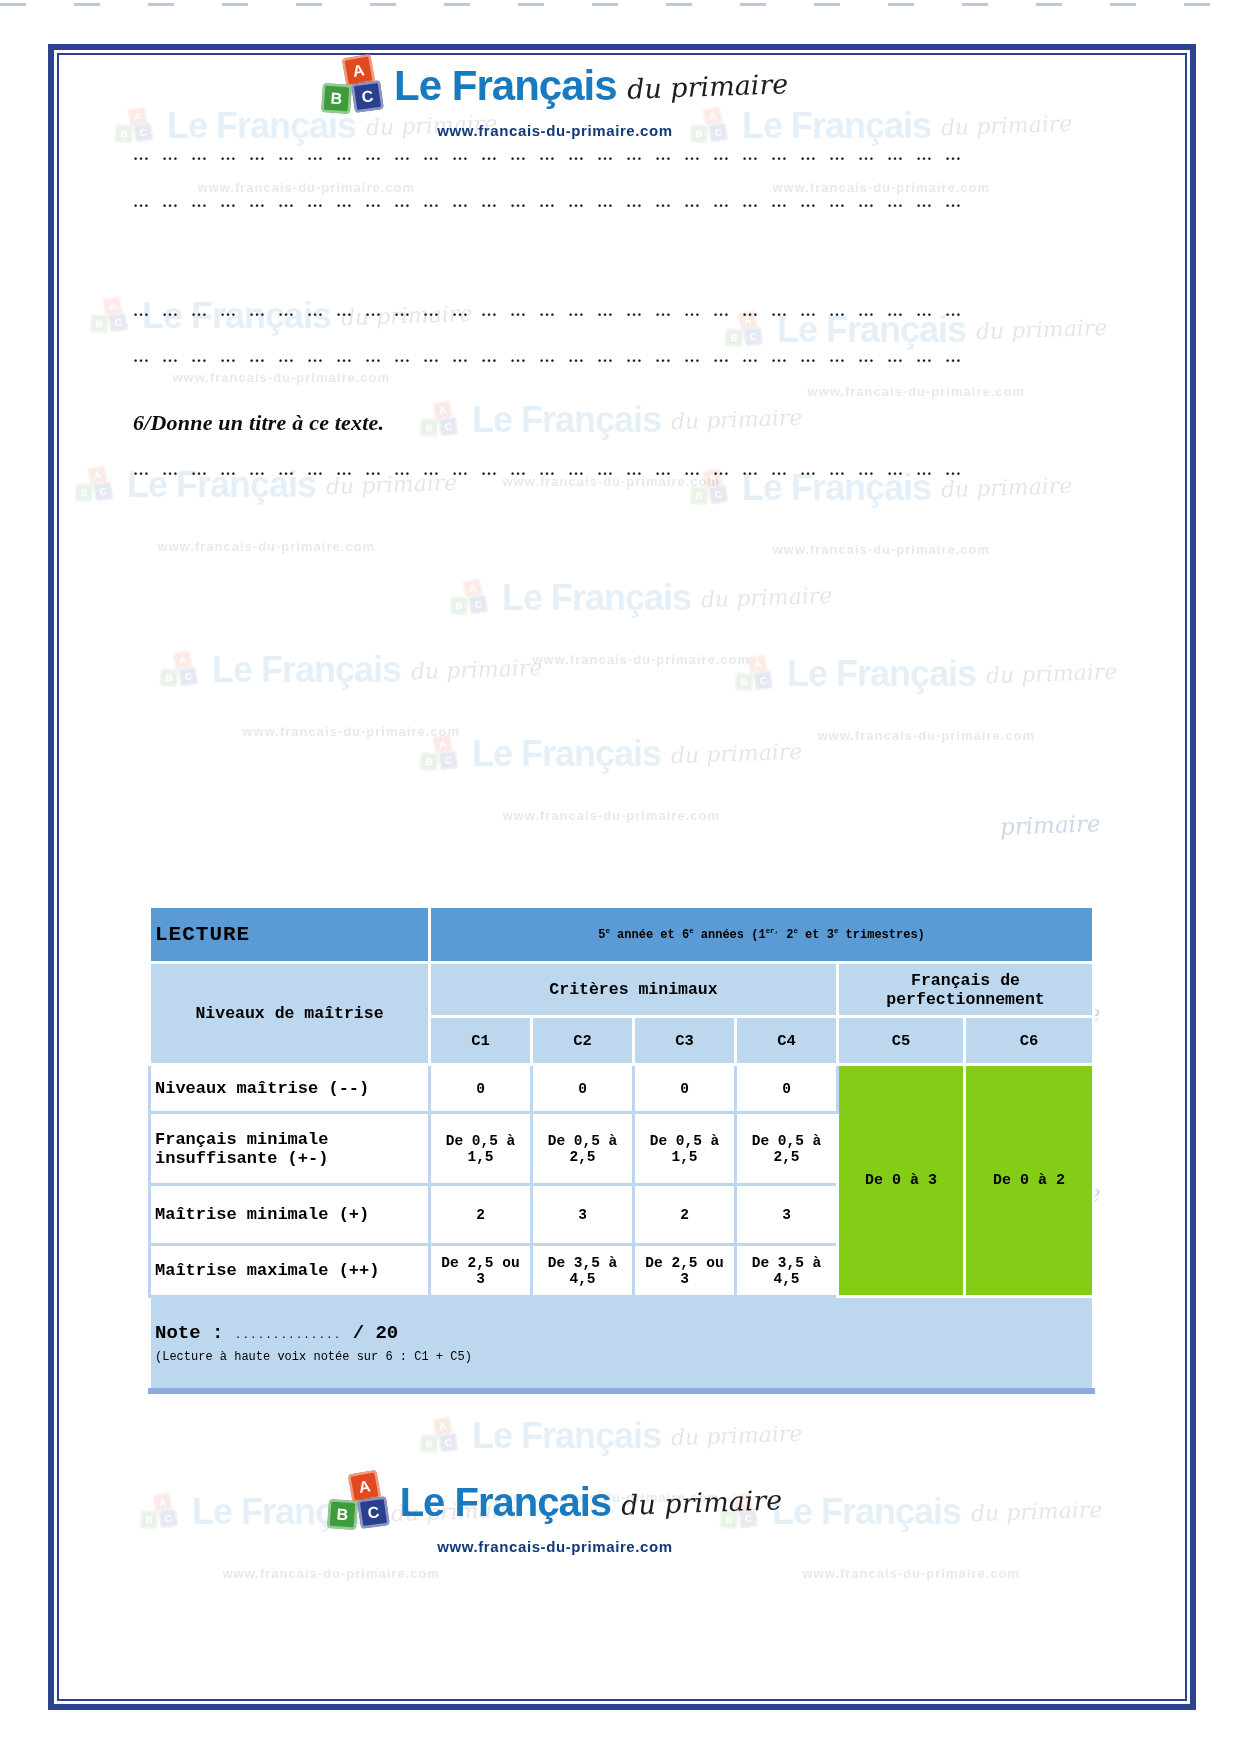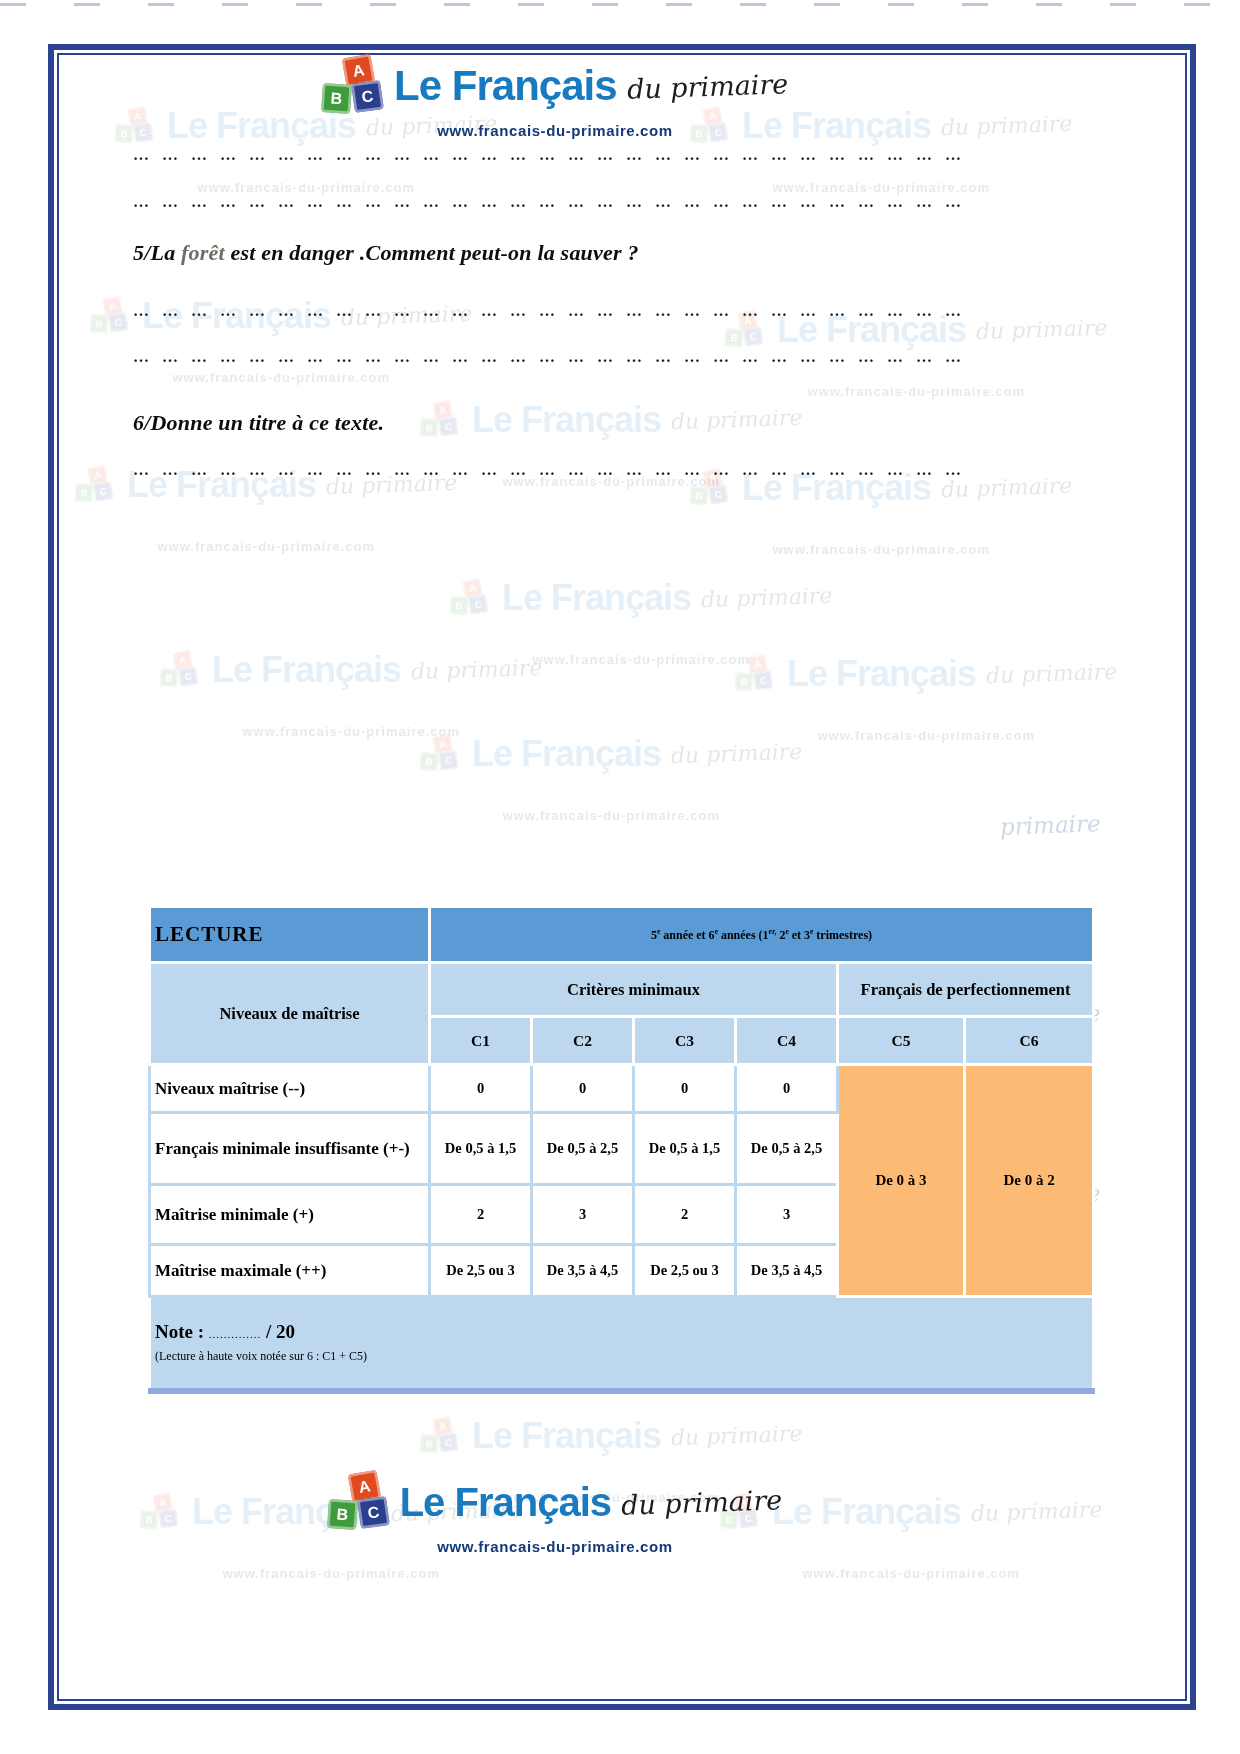--- a/index.html
+++ b/index.html
@@ -52,26 +52,26 @@
   .dotline{position:absolute;left:133px;width:833px;overflow:hidden;white-space:nowrap;
       font-family:"Liberation Serif",serif;font-weight:bold;font-size:16px;color:#1b1b1b;
       word-spacing:7px;letter-spacing:1px;}
   .question{position:absolute;left:133px;font-family:"Liberation Serif",serif;
       font-style:italic;font-weight:bold;font-size:22px;color:#0d0d0d;letter-spacing:.2px;}
   .q-hl{color:#6e6e66;}
 
   
   .eval-table-wrap{position:absolute;left:148px;top:905px;z-index:2;}
   table.eval{border-collapse:collapse;table-layout:fixed;width:944px;
-      font-family:Liberation Serif, serif;color:#000;}
+      font-family:Liberation Mono, monospace;color:#000;}
   table.eval th,table.eval td{padding:2px 4px;}
   .h{background:#5b9bd5;border:3px solid #ffffff;font-weight:bold;}
   .h2{background:#bdd7ee;border:3px solid #ffffff;font-weight:bold;}
   td.lbl,td.val{background:#ffffff;border:3px solid #bdd7ee;font-weight:bold;}
-  td.merged{background:#fdba74;border:3px solid #ffffff;font-weight:bold;text-align:center;font-size:15px;}
+  td.merged{background:#84cc16;border:3px solid #ffffff;font-weight:bold;text-align:center;font-size:15px;}
   td.noterow{background:#bdd7ee;border:3px solid #ffffff;border-bottom:6px solid #8faadc;text-align:left;}
   .t-title{font-size:21px;letter-spacing:1px;text-align:left;padding-left:70px;}
   .t-sub{font-size:12px;text-align:center;}
   .t-sub sup{font-size:.62em;}
   .gh{font-size:16.5px;text-align:center;}
   .ch{font-size:15.5px;text-align:center;}
   td.lbl{font-size:17px;text-align:left;padding-left:10px;}
   td.val{font-size:14.5px;text-align:center;}
   .note-main{font-size:19px;font-weight:bold;}
   .note-dots{font-size:11px;font-weight:normal;letter-spacing:1px;}
@@ -274,21 +274,20 @@
         <span class="brand-script">du primaire</span>
       </div>
       <div class="brand-site">www.francais-du-primaire.com</div>
     </div>
   </div>
 
   <div class="content">
     <div class="dotline" style="top:146px">… … … … … … … … … … … … … … … … … … … … … … … … … … … … … … … … … … … … … … … … … … … … … … … … … …</div>
     <div class="dotline" style="top:193px">… … … … … … … … … … … … … … … … … … … … … … … … … … … … … … … … … … … … … … … … … … … … … … … … … …</div>
 
-    <div class="question" style="top:240px"><span>5/La </span><span class="q-hl">forêt</span><span> est en danger .Comment peut-on la sauver ?</span></div>
 
     <div class="dotline" style="top:302px">… … … … … … … … … … … … … … … … … … … … … … … … … … … … … … … … … … … … … … … … … … … … … … … … … …</div>
     <div class="dotline" style="top:348px">… … … … … … … … … … … … … … … … … … … … … … … … … … … … … … … … … … … … … … … … … … … … … … … … … …</div>
 
     <div class="question" style="top:410px">6/Donne un titre à ce texte.</div>
 
     <div class="dotline" style="top:461px">… … … … … … … … … … … … … … … … … … … … … … … … … … … … … … … … … … … … … … … … … … … … … … … … … …</div>
   </div>
 
   <div class="eval-table-wrap">

